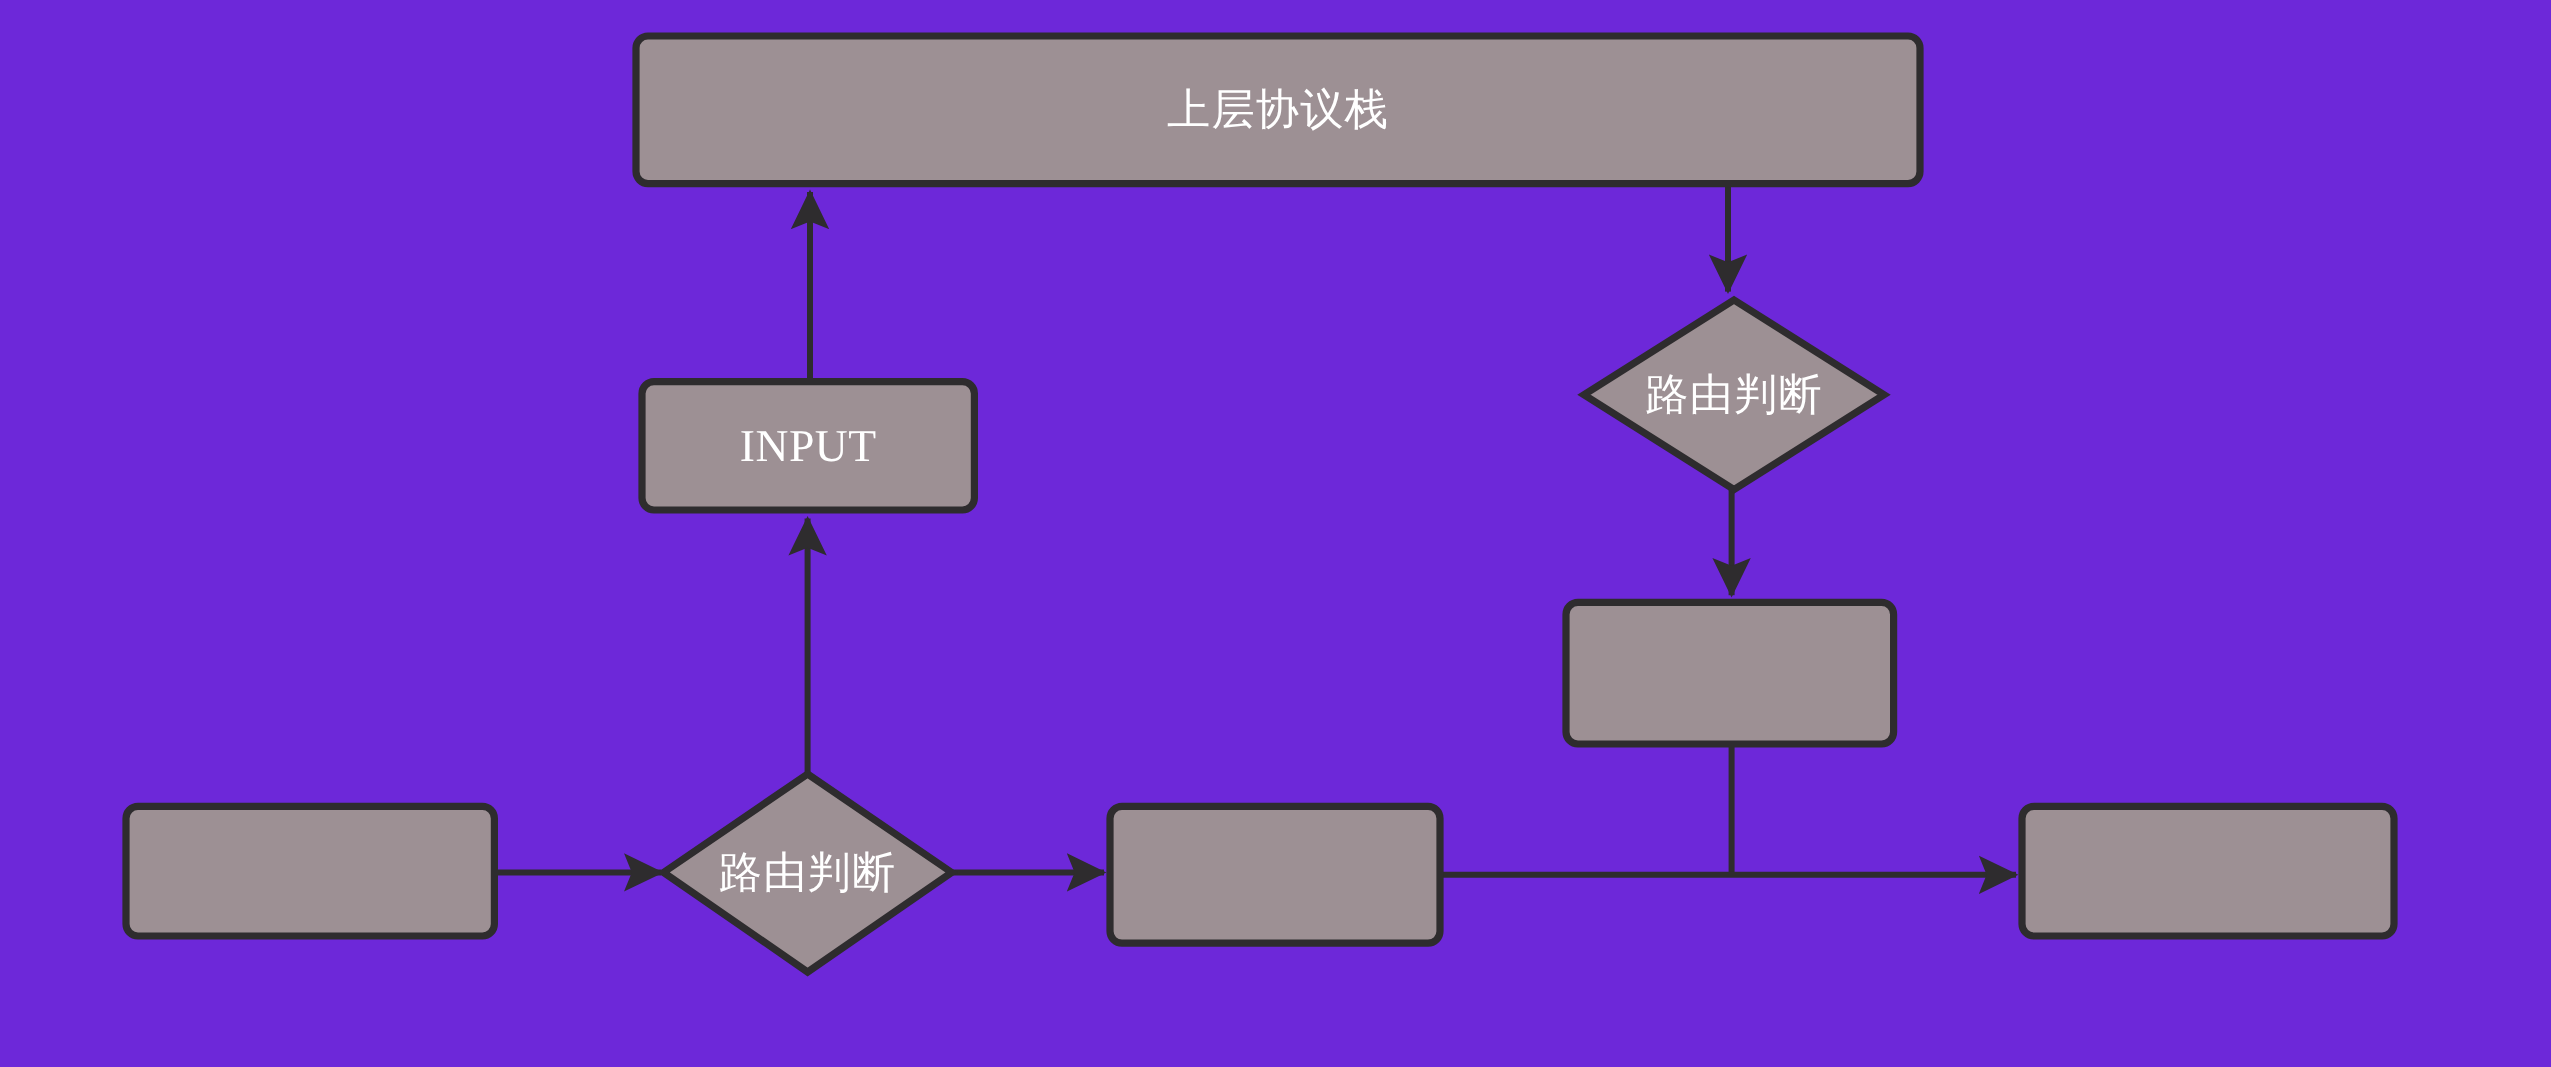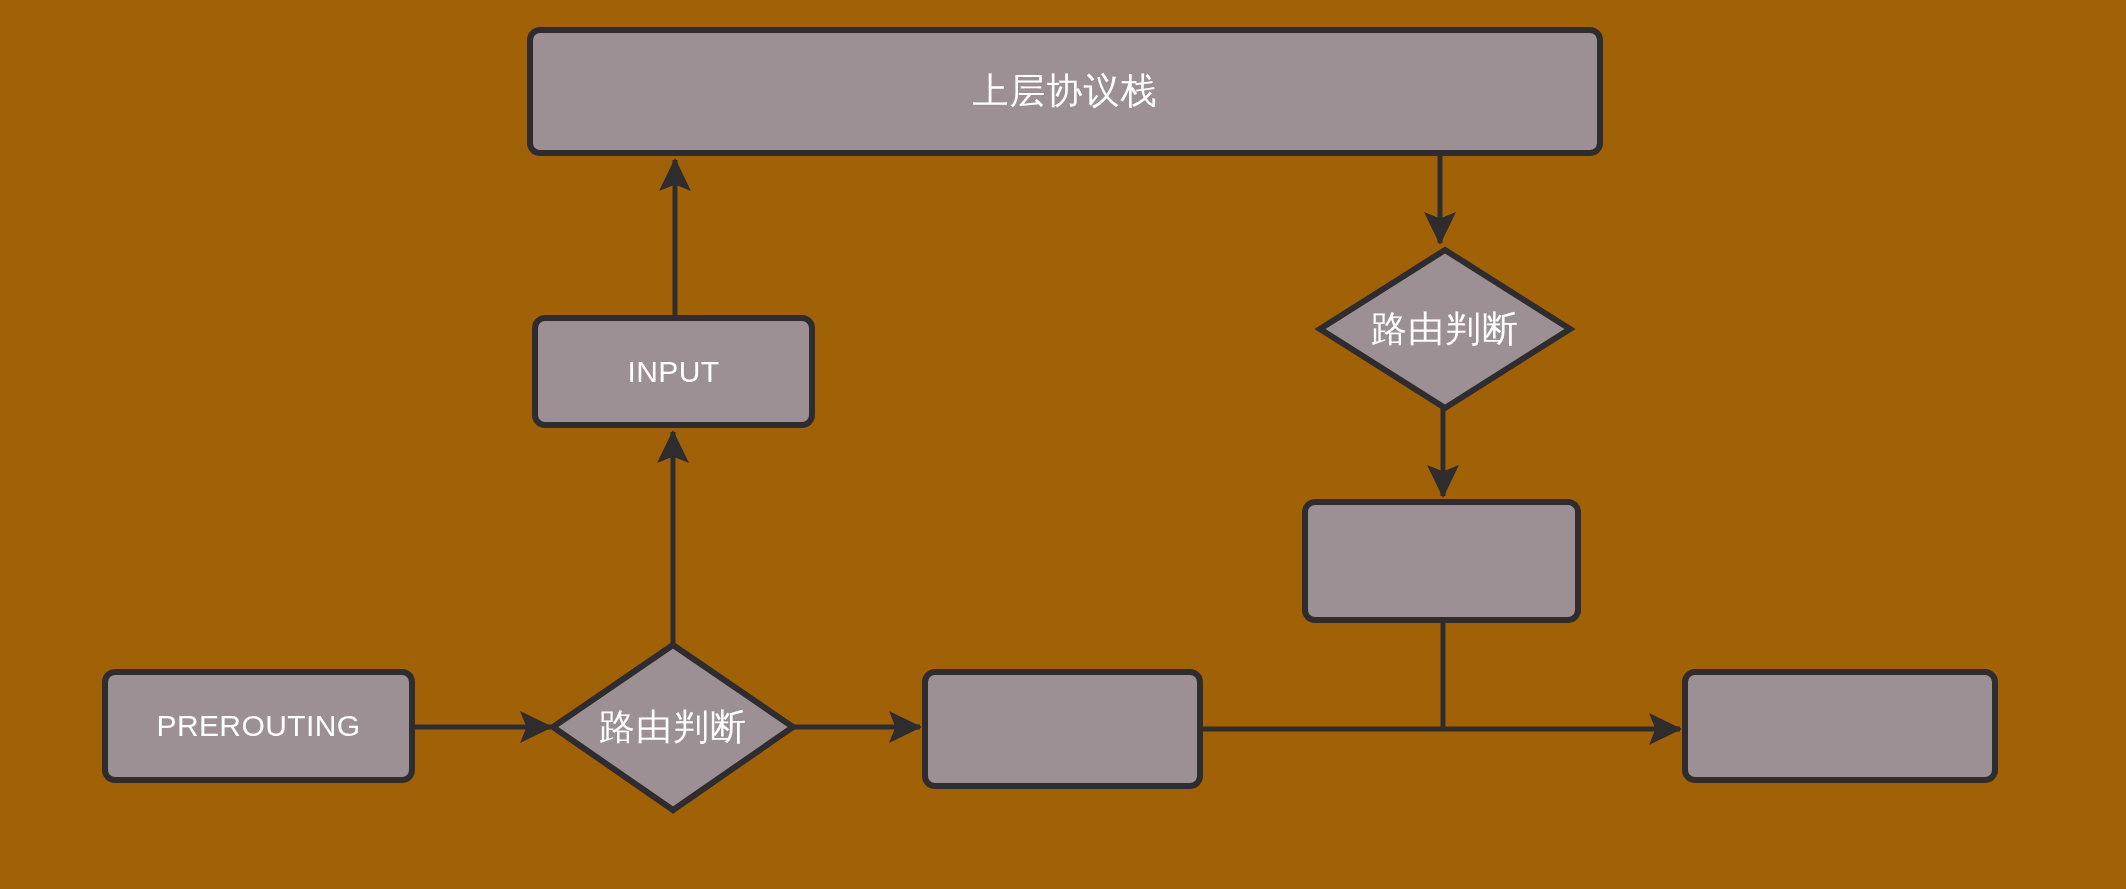--- a/index.html
+++ b/index.html
@@ -8,43 +8,43 @@
     padding: 0;
     background: #ffffff;
   }
   body {
     font-family: "Liberation Sans", "DejaVu Sans", sans-serif;
   }
   #canvas {
     position: relative;
     width: 2126px;
     height: 889px;
-    background: #a16207;
+    background: #6d28d9;
     overflow: hidden;
   }
   #flow-svg {
     position: absolute;
     left: 0;
     top: 0;
     width: 2126px;
     height: 889px;
   }
   .node-label {
     position: absolute;
     display: flex;
     align-items: center;
     justify-content: center;
     color: #ffffff;
     pointer-events: none;
     white-space: nowrap;
     text-align: center;
   }
   .label-latin {
-    font-family: Liberation Sans, sans-serif;
-    font-size: 30px;
+    font-family: Liberation Serif, serif;
+    font-size: 38px;
     font-weight: 400;
     letter-spacing: 0.4px;
   }
   .label-cjk {
     font-family: "DejaVu Sans", "Liberation Sans", sans-serif;
     font-size: 36px;
     font-weight: 400;
     letter-spacing: 1px;
   }
 </style>
@@ -99,19 +99,18 @@
     </g>
   </svg>
 
   <div class="node-label label-cjk" style="left:530px; top:30px; width:1070px; height:123px;">上层协议栈</div>
 
   <div class="node-label label-latin" style="left:535px; top:318px; width:277px; height:107px;">INPUT</div>
 
   <div class="node-label label-cjk" style="left:1320px; top:250px; width:250px; height:158px;">路由判断</div>
 
 
-  <div class="node-label label-latin" style="left:105px; top:672px; width:307px; height:108px;">PREROUTING</div>
 
   <div class="node-label label-cjk" style="left:553px; top:645px; width:240px; height:165px;">路由判断</div>
 
 
 
 </div>
 
 </body></html>

